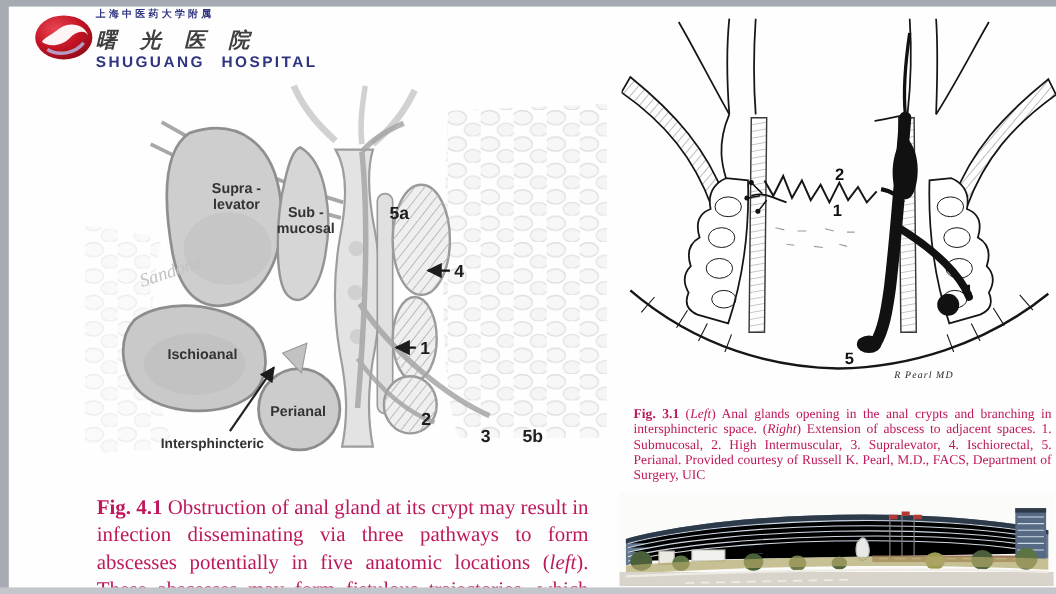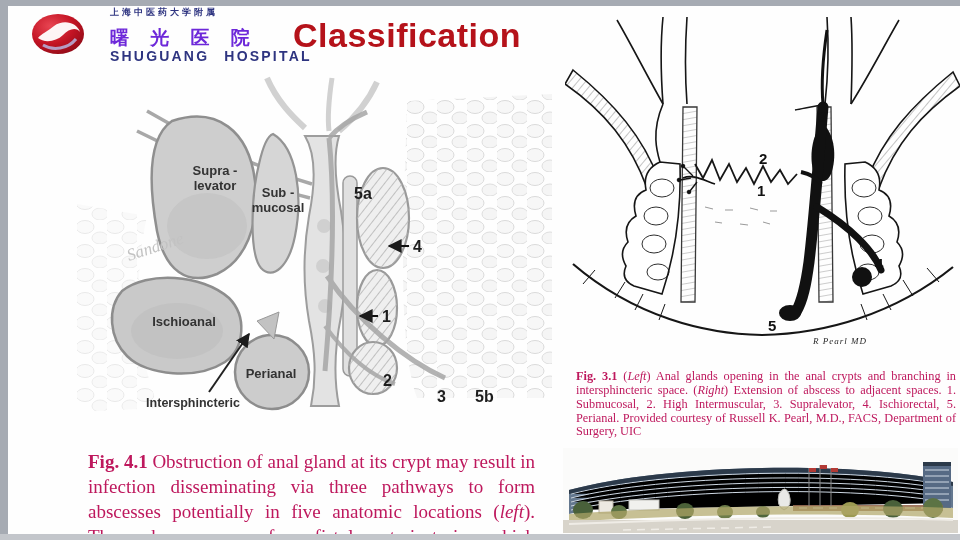--- a/index.html
+++ b/index.html
@@ -5,24 +5,24 @@
   html,body{margin:0;padding:0;background:#e8e8e8;}
   .slide{
     position:relative;width:960px;height:540px;background:#fefefe;overflow:hidden;
     font-family:"Liberation Sans",sans-serif;
   }
   .edge-top{position:absolute;left:0;top:0;width:960px;height:6px;background:#a6abb3;}
   .edge-left{position:absolute;left:0;top:0;width:8px;height:540px;background:#a6abb3;}
   .edge-bottom{position:absolute;left:0;top:534px;width:960px;height:6px;background:#c3c6cb;}
 
   
-  .logo-block{position:absolute;left:30px;top:8px;display:flex;align-items:center;gap:24px;justify-content:center;}
+  .logo-block{position:absolute;left:30px;top:8px;display:flex;align-items:center;gap:1px;justify-content:center;}
   .logo-text{display:flex;flex-direction:column;line-height:1.05;}
   .logo-line1{font-size:9px;color:#2e3480;letter-spacing:3px;font-weight:600;white-space:nowrap;}
-  .logo-line2{font-size:19px;color:#6d28d9;letter-spacing:8px;font-weight:700;white-space:nowrap;margin-top:11px;}
+  .logo-line2{font-size:19px;color:#404040;letter-spacing:8px;font-weight:700;white-space:nowrap;margin-top:11px;font-style:italic;}
   .logo-line3{font-size:14px;color:#2e3480;letter-spacing:2.2px;word-spacing:9px;font-weight:600;white-space:nowrap;margin-top:1px;}
 
   .slide-title{
     position:absolute;left:293px;top:16px;width:260px;
     font-size:34px;font-weight:800;color:#b5121a;letter-spacing:.5px;
   }
 
   
   .fig-left{position:absolute;left:77px;top:76px;width:475px;height:347px;}
   .fig-right{position:absolute;left:565px;top:12px;width:395px;height:345px;}
@@ -64,21 +64,20 @@
         <path d="M13,34 C23,40 38,38 46,28" stroke="#b6abd4" stroke-width="3" fill="none" opacity="0.9"></path>
       </svg>
     </span>
     <span class="logo-text">
       <span class="logo-line1">上海中医药大学附属</span>
       <span class="logo-line2">曙 光 医 院</span>
       <span class="logo-line3">SHUGUANG HOSPITAL</span>
     </span>
   </div>
 
-  <div class="slide-title">Classification</div>
 
   <div class="fig-left">
     <svg width="475" height="347" viewBox="0 0 475 347">
       <defs>
         <pattern id="fat" width="30" height="24" patternUnits="userSpaceOnUse">
           <ellipse cx="8" cy="7" rx="9" ry="6.5" fill="#f7f7f7" stroke="#d8d8d8"></ellipse>
           <ellipse cx="23" cy="18" rx="8" ry="6" fill="#f5f5f5" stroke="#dcdcdc"></ellipse>
         </pattern>
         <pattern id="hatchL" width="7" height="7" patternUnits="userSpaceOnUse" patternTransform="rotate(38)">
           <line x1="0" y1="0" x2="0" y2="7" stroke="#b4b4b4" stroke-width="1.6"></line>

